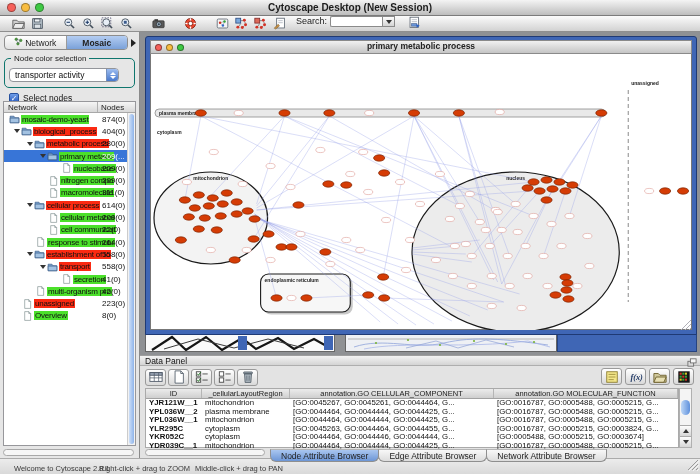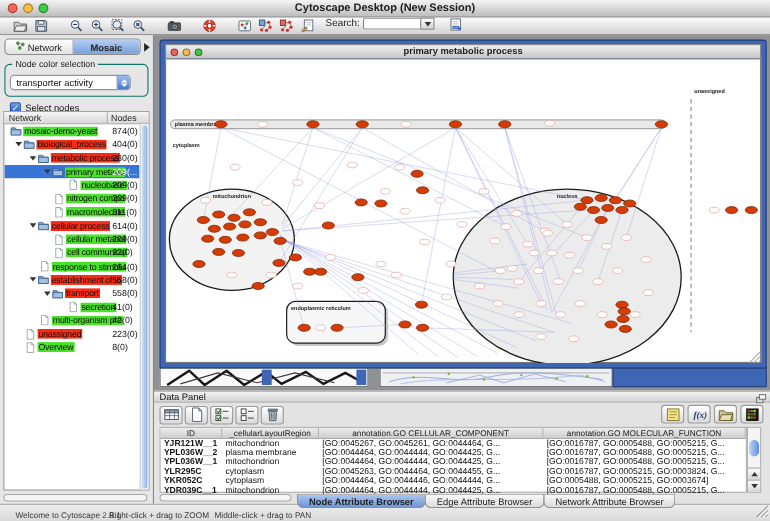--- a/index.html
+++ b/index.html
@@ -83,21 +83,21 @@
 .dc.c0{font-weight:bold}
 .vscroll{position:absolute;left:539px;top:33px;width:13px;bottom:10px;background:#f4f4f4;border:1px solid #b0b0b0}
 .vthumb{position:absolute;left:1px;right:1px;top:11px;height:15px;border-radius:5px;background:linear-gradient(90deg,#bcd6f6,#5e90dc)}
 .varrow{position:absolute;left:0;right:0;height:11px;background:linear-gradient(#fdfdfd,#d6d6d6);border-top:1px solid #aaa;display:flex;align-items:center;justify-content:center}
 .va-up{bottom:11px}.va-dn{bottom:0}
 .varrow i{width:0;height:0;border-left:3px solid transparent;border-right:3px solid transparent}
 .va-up i{border-bottom:4px solid #333}.va-dn i{border-top:4px solid #333}
 .dp-hscroll{left:5px;width:120px;top:94px}
 .dp-tabs{position:absolute;left:130px;top:94px;z-index:6;white-space:nowrap}
 .tab{display:inline-block;height:13px;line-height:12px;padding:0 10px;border:1px solid #8f8f8f;border-top:1px solid #b5b5b5;background:linear-gradient(#f8f8f8,#dcdcdc);border-radius:0 0 6px 6px;font-size:8.5px;margin-right:-1px;color:#222}
-.tab.selected{background:linear-gradient(#a9c6f0,#6d96d6);font-weight:bold}
+.tab.selected{background:linear-gradient(#a9c6f0,#6d96d6);font-weight:normal}
 
 .statusbar{position:absolute;left:0;top:458px;right:0;height:16px;background:linear-gradient(#ececec,#d9d9d9);border-top:1px solid #ababab;font-size:7.5px;color:#3a3a3a}
 .stitem{position:absolute;top:5px;white-space:nowrap}
 .st0{left:14px}.st1{left:99px}.st2{left:195px}
 .grip{position:absolute;right:1px;bottom:1px}
 </style>
 </head>
 <body>
 
 <div id="app">

